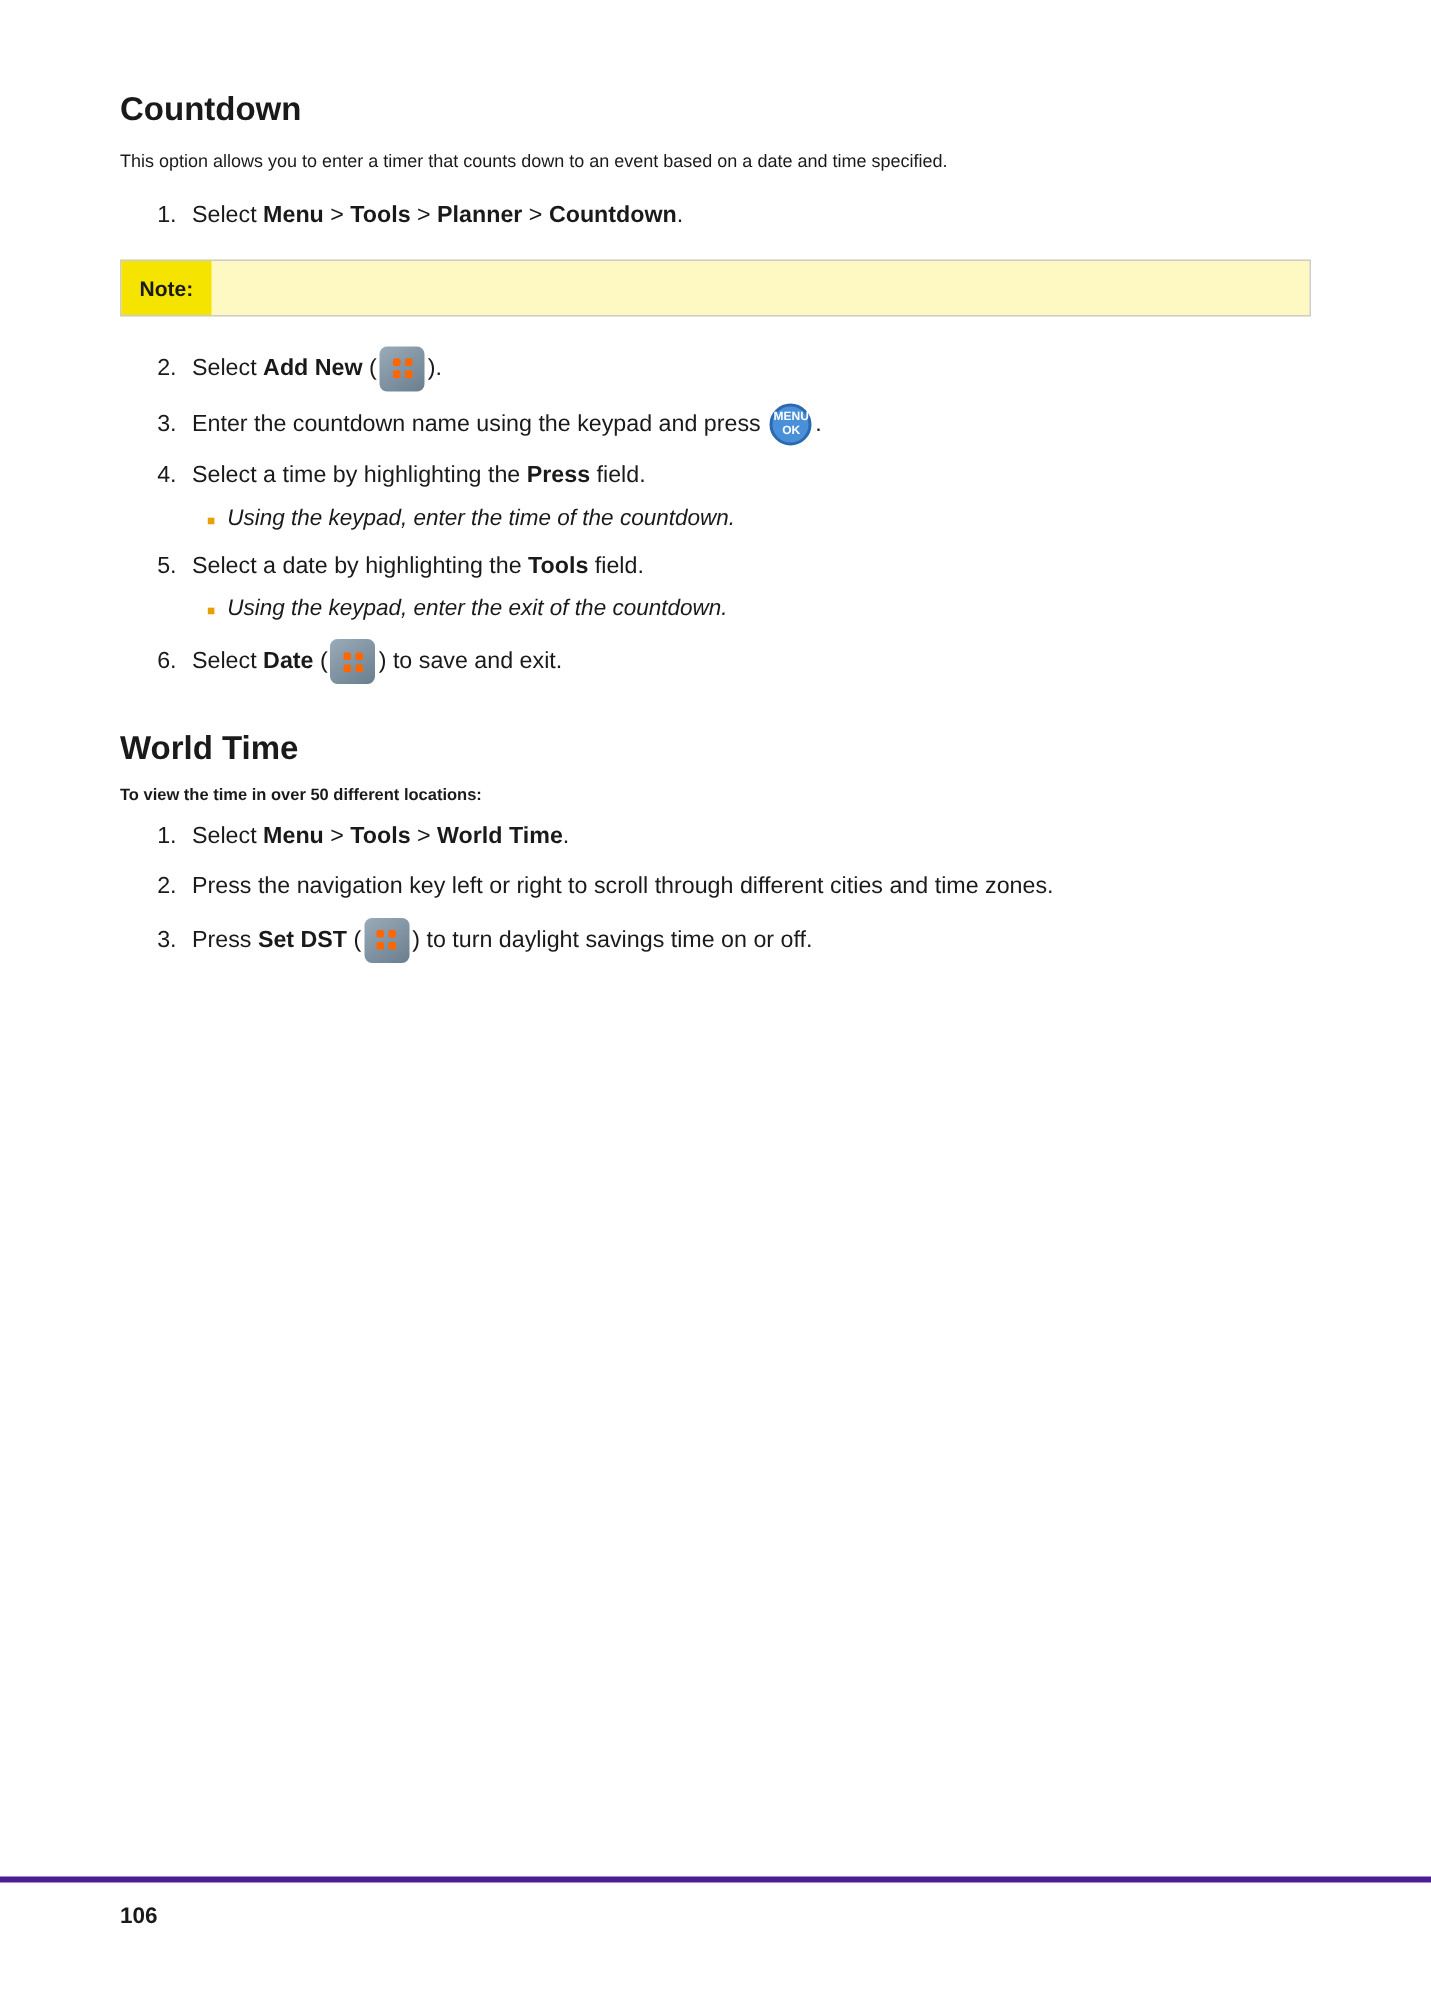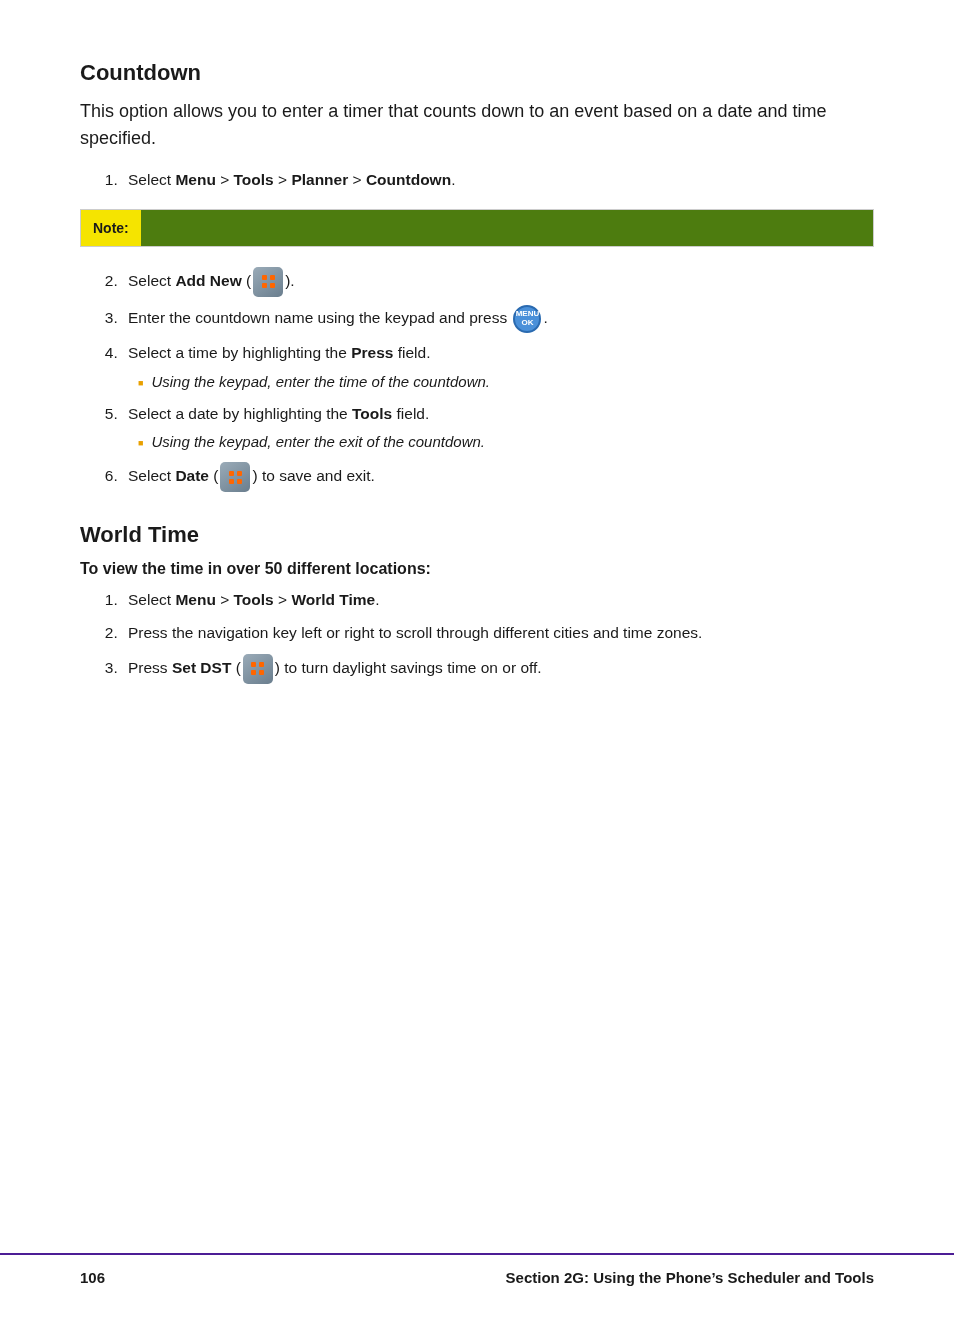--- a/index.html
+++ b/index.html
@@ -23,37 +23,37 @@
       font-weight: bold;
       margin-bottom: 12px;
       margin-top: 0;
     }
 
     .section {
       margin-bottom: 30px;
     }
 
     .intro-text {
-      font-size: 18px;
+      font-size: 12px;
       line-height: 1.5;
       margin-bottom: 16px;
       margin-left: 0;
     }
 
     .subtitle-bold {
-      font-size: 16px;
+      font-size: 11px;
       font-weight: bold;
       margin-bottom: 10px;
     }
 
     .note-box {
       display: flex;
       border: 1px solid #cccccc;
       margin: 16px 0 20px 0;
-      background: #4d7c0f;
+      background: #fef9c3;
     }
 
     .note-label {
       background: #f5e400;
       font-weight: bold;
       font-size: 14px;
       padding: 10px 12px;
       display: flex;
       align-items: flex-start;
       white-space: nowrap;
@@ -157,21 +157,21 @@
 
     .footer {
       position: absolute;
       bottom: 50px;
       left: 0;
       right: 0;
       display: flex;
       justify-content: space-between;
       align-items: center;
       padding: 0 80px;
-      border-top: 2px solid #4c1d95;
+      border-top: 4px solid #4c1d95;
       padding-top: 14px;
       gap: 40px;
     }
 
     .footer-page {
       font-weight: bold;
       font-size: 15px;
     }
 
     .footer-title {
@@ -258,14 +258,13 @@
           <span></span>
           <span></span>
         </span>
       </span>) to turn daylight savings time on or off.
     </li>
   </ol>
 </div>
 
 <div class="footer">
   <span class="footer-page">106</span>
-  <span class="footer-title">Section 2G: Using the Phone’s Scheduler and Tools</span>
 </div>
 
 </body></html>

